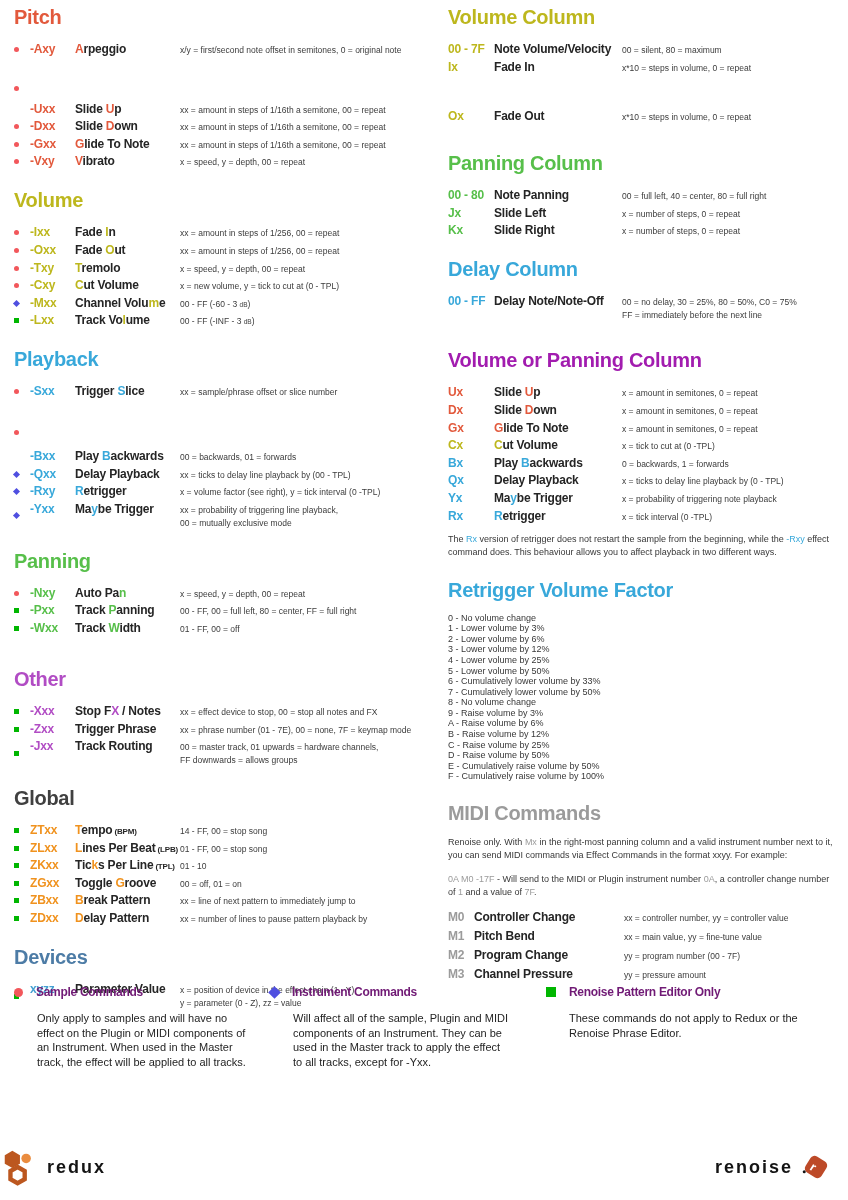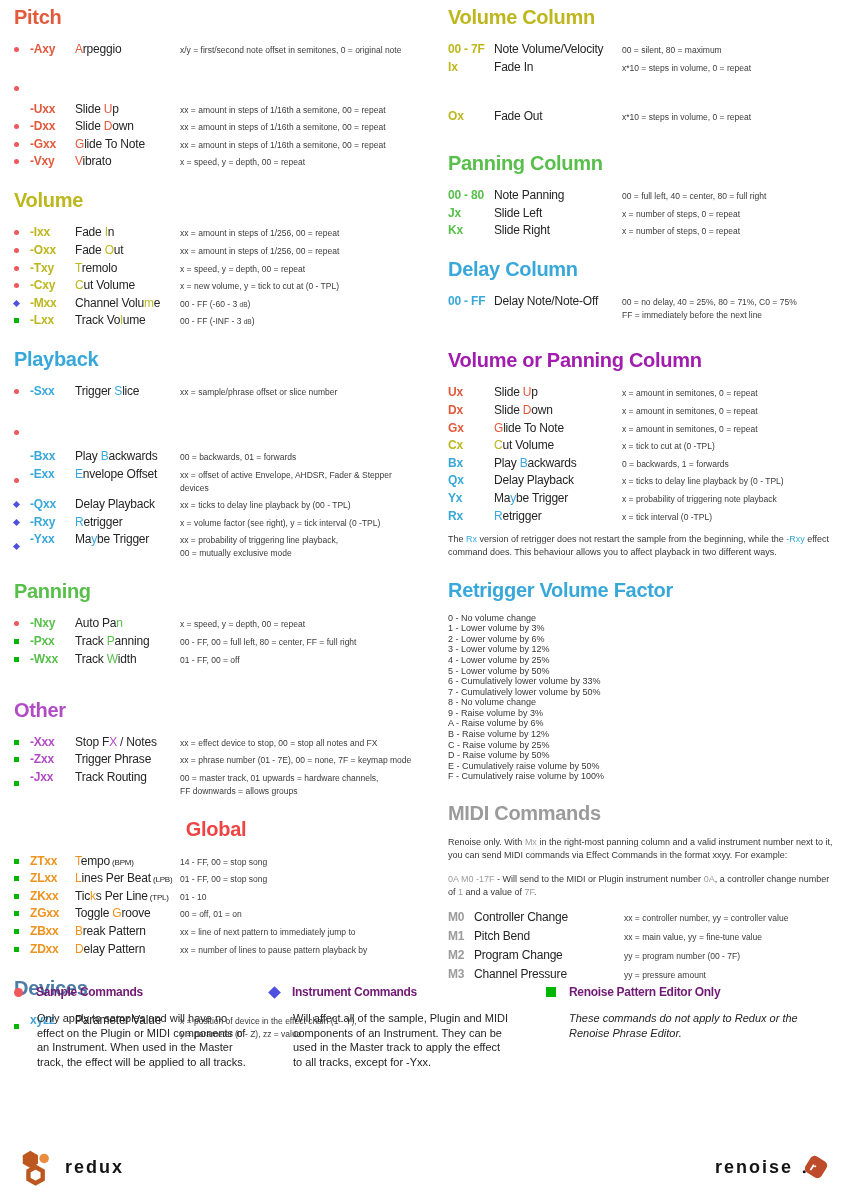--- a/index.html
+++ b/index.html
@@ -13,21 +13,21 @@
   .row{display:grid;align-items:baseline;margin-bottom:2.6px;}
   .col-left .row{grid-template-columns:16px 45px 105px 1fr;}
   .col-right .row{grid-template-columns:46px 128px 1fr;}
   .col-right .sec-midi .row{grid-template-columns:26px 150px 1fr;margin-bottom:4px;}
   .bcell{align-self:center;display:flex;align-items:center;}
   .b{display:inline-block;}
   .b-sample{width:5px;height:5px;border-radius:50%;background:#f2575b;}
   .b-instrument{width:5px;height:5px;background:#4f4fe0;transform:rotate(45deg);}
   .b-pattern{width:5px;height:5px;background:#00b600;}
   .code{font-weight:bold;font-size:12px;letter-spacing:-0.2px;white-space:nowrap;}
-  .label{font-weight:normal;font-size:12px;color:#252525;letter-spacing:-0.2px;white-space:nowrap;}
+  .label{font-weight:bold;font-size:12px;color:#252525;letter-spacing:-0.2px;white-space:nowrap;}
   .label .sm{font-size:8px;}
   .desc{font-size:8.5px;color:#3b3b3b;line-height:13px;}
   .desc .sm{font-size:6.5px;}
   .para{font-size:9px;color:#383838;line-height:13px;margin-bottom:11px;}
   .note{margin-top:9px;margin-bottom:0;}
   .vf-list{font-size:9px;color:#383838;line-height:10.6px;}
   
   .col-left .section:nth-of-type(4){margin-bottom:32px;}
   .col-right .section:nth-of-type(1){margin-bottom:28px;}
   .col-right .section:nth-of-type(3){margin-bottom:27px;}
@@ -37,23 +37,23 @@
   .legend{position:absolute;left:14px;right:10px;top:985px;display:grid;grid-template-columns:256px 276px 1fr;}
   .legend-head{display:flex;align-items:center;margin-bottom:12px;}
   .lb{display:inline-block;margin-right:13px;}
   .lb-sample{width:9px;height:9px;border-radius:50%;background:#f2575b;}
   .lb-instrument{width:9px;height:9px;background:#4f4fe0;transform:rotate(45deg);}
   .lb-pattern{width:10px;height:10px;background:#00b600;}
   .legend-title{font-size:12px;font-weight:bold;color:#701a75;letter-spacing:-0.3px;white-space:nowrap;}
   .legend-text{font-size:11px;color:#242424;line-height:14.6px;padding-left:23px;}
   .legend-item:nth-child(1) .legend-text{max-width:212px;}
   .legend-item:nth-child(2) .legend-text{max-width:218px;}
-  .legend-item:nth-child(3) .legend-text{max-width:256px;font-style:italic;}
+  .legend-item:nth-child(3) .legend-text{max-width:256px;}
   
-  .footer{position:absolute;left:18px;right:16px;bottom:14px;display:flex;justify-content:space-between;align-items:center;}
+  .footer{position:absolute;left:0;right:16px;bottom:14px;display:flex;justify-content:space-between;align-items:center;}
   .logo{display:flex;align-items:center;font-weight:bold;font-size:18px;color:#141414;letter-spacing:2px;}
   .logo-redux svg{margin-right:9px;}
   .logo-renoise svg{margin-left:7px;}
 </style>
 </head>
 <body>
 
 <div class="page">
 
   <div class="col col-left" id="col-left">
@@ -190,30 +190,20 @@
             <span class="b b-sample"></span>
           </span>
           <span class="code" style="color: rgb(56, 168, 218); margin-top: 47px;">-Bxx</span>
           <span class="label"><span>Play </span><span style="color: rgb(56, 168, 218);">B</span><span>ackwards</span></span>
           <span class="desc">
             <div><span>00 = backwards, 01 = forwards</span></div>
           </span>
         </div>
         <div class="row">
           <span class="bcell">
-            <span class="b b-sample"></span>
-          </span>
-          <span class="code" style="color: rgb(56, 168, 218);">-Exx</span>
-          <span class="label"><span style="color: rgb(56, 168, 218);">E</span><span>nvelope Offset</span></span>
-          <span class="desc">
-            <div><span>xx = offset of active Envelope, AHDSR, Fader &amp; Stepper devices</span></div>
-          </span>
-        </div>
-        <div class="row">
-          <span class="bcell">
             <span class="b b-instrument"></span>
           </span>
           <span class="code" style="color: rgb(56, 168, 218);">-Qxx</span>
           <span class="label"><span>Delay Playback</span></span>
           <span class="desc">
             <div><span>xx = ticks to delay line playback by (00 - TPL)</span></div>
           </span>
         </div>
         <div class="row">
           <span class="bcell">
@@ -298,21 +288,21 @@
           </span>
           <span class="code" style="color: rgb(177, 76, 196);">-Jxx</span>
           <span class="label"><span>Track Routing</span></span>
           <span class="desc">
             <div><span>00 = master track, 01 upwards = hardware channels,</span></div>
             <div><span>FF downwards = allows groups</span></div>
           </span>
         </div>
       </div>
       <div class="section ">
-        <div class="section-title" style="color: #ef4444; text-align: center;">Global</div>
+        <div class="section-title" style="color: #404040;">Global</div>
         <div class="row">
           <span class="bcell">
             <span class="b b-pattern"></span>
           </span>
           <span class="code" style="color: rgb(240, 146, 30);">ZTxx</span>
           <span class="label"><span style="color: rgb(240, 146, 30);">T</span><span>empo</span><span class="sm"> (BPM)</span></span>
           <span class="desc">
             <div><span>14 - FF, 00 = stop song</span></div>
           </span>
         </div>
@@ -430,21 +420,21 @@
             <div><span>x = number of steps, 0 = repeat</span></div>
           </span>
         </div>
       </div>
       <div class="section ">
         <div class="section-title" style="color: rgb(56, 168, 218);">Delay Column</div>
         <div class="row">
           <span class="code" style="color: rgb(56, 168, 218);">00 - FF</span>
           <span class="label"><span>Delay Note/Note-Off</span></span>
           <span class="desc">
-            <div><span>00 = no delay, 40 = 25%, 80 = 71%, C0 = 75%</span></div>
+            <div><span>00 = no delay, 30 = 25%, 80 = 50%, C0 = 75%</span></div>
             <div><span>FF = immediately before the next line</span></div>
           </span>
         </div>
       </div>
       <div class="section ">
         <div class="section-title" style="color: #a21caf;">Volume or Panning Column</div>
         <div class="row">
           <span class="code" style="color: rgb(226, 89, 60);">Ux</span>
           <span class="label"><span>Slide </span><span style="color: rgb(226, 89, 60);">U</span><span>p</span></span>
           <span class="desc">

